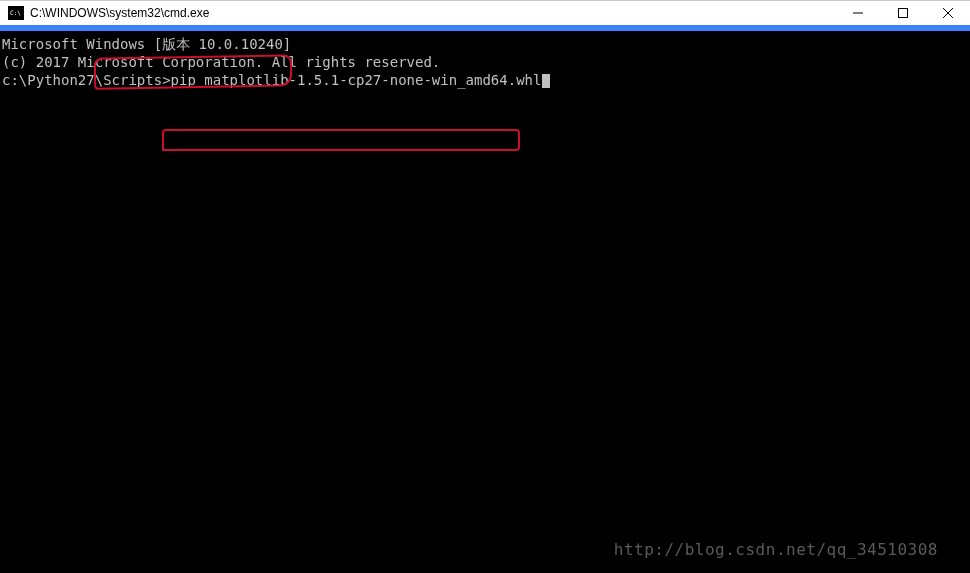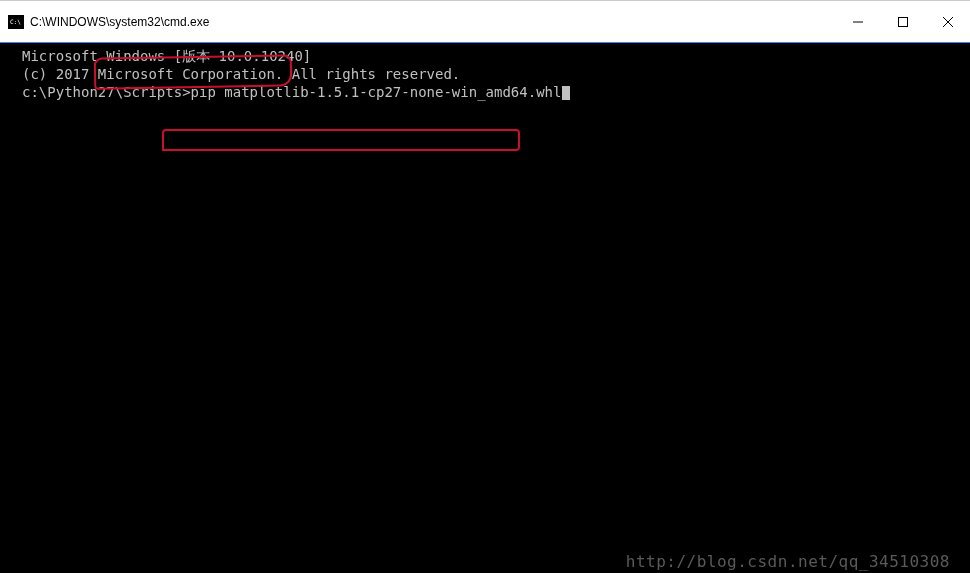--- a/index.html
+++ b/index.html
@@ -16,27 +16,27 @@
       overflow: hidden;
     }
     .window {
       width: 970px;
       height: 573px;
       background: #fff;
       border-top: 1px solid #ccc;
       position: relative;
     }
     .titlebar {
-      height: 42px;
+      height: 30px;
       background: #fff;
       display: flex;
       align-items: center;
       justify-content: space-between;
       padding-left: 8px;
-      border-bottom: 1px solid #3b82f6;
+      border-bottom: 6px solid #3b82f6;
     }
     .titlebar-left {
       display: flex;
       align-items: center;
       gap: 6px;
     }
     .cmd-icon {
       width: 16px;
       height: 14px;
       background: #000;
@@ -82,21 +82,20 @@
       padding: 4px 2px;
       font-size: 14px;
       line-height: 18px;
       color: #c0c0c0;
       font-family: "NSimSun", "SimSun", "Consolas", monospace;
       position: relative;
     }
     .term-line {
       white-space: pre;
       position: relative;
-      margin-left: 20px;
     }
     .prompt {
       color: #c0c0c0;
     }
     .cmd-text {
       color: #c0c0c0;
     }
     .cursor {
       display: inline-block;
       width: 8px;
@@ -122,21 +121,21 @@
       border-radius: 4px 4px 4px 0;
       pointer-events: none;
       top: 128px;
       left: 162px;
       width: 358px;
       height: 22px;
     }
     .watermark {
       position: absolute;
       bottom: 14px;
-      right: 20px;
+      right: 32px;
       color: #5a5a5a;
       font-size: 16px;
       font-family: "Consolas", monospace;
       letter-spacing: 0.5px;
     }
   </style>
 </head>
 <body>
 
 <div class="window">

